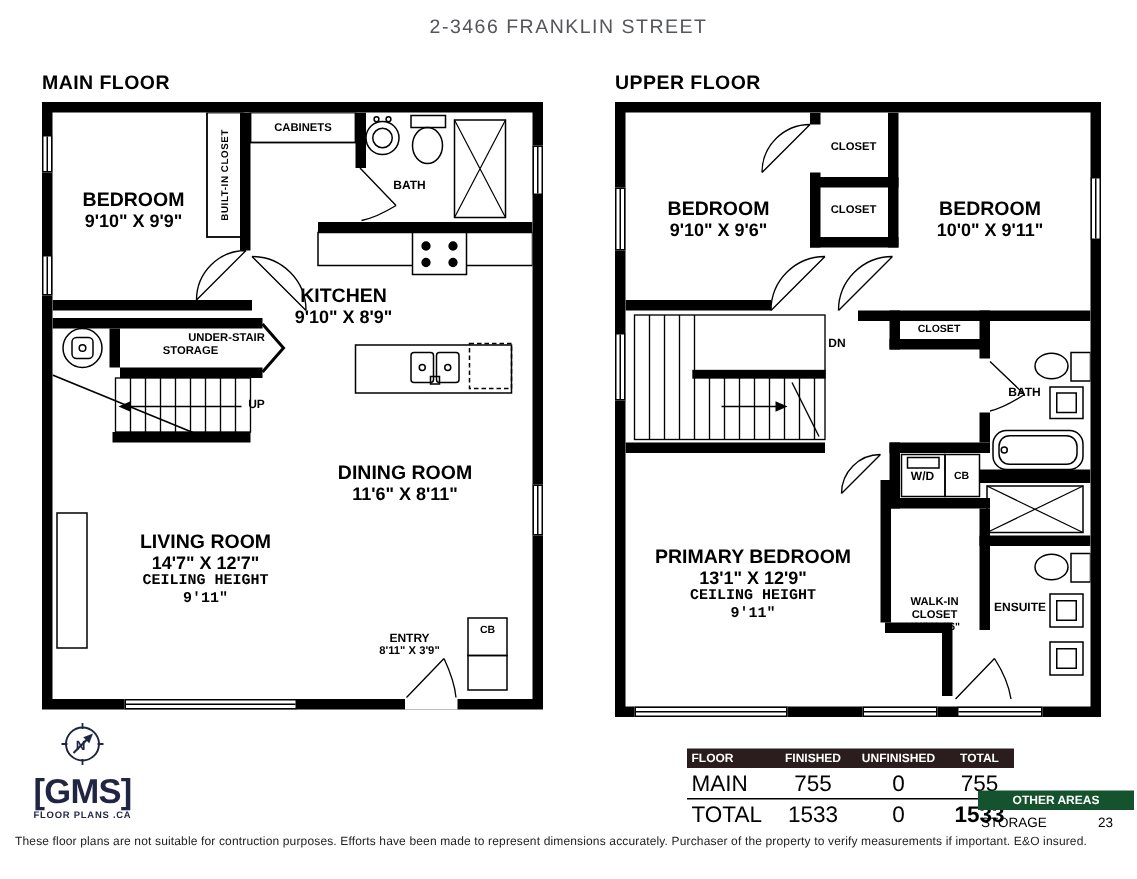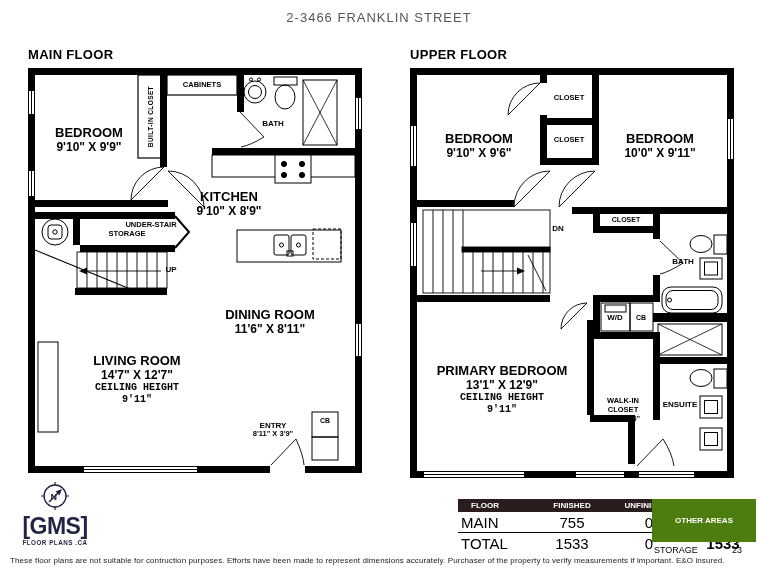--- a/index.html
+++ b/index.html
@@ -24,29 +24,29 @@
         align-items:center;justify-content:center;}
   .vtext{writing-mode:vertical-rl;transform:rotate(180deg);font-size:6.5px;
          font-weight:bold;letter-spacing:.4px;}
   .win-v{position:absolute;width:7px;background:#fff;border:1px solid #000;box-sizing:border-box;}
   .win-v > div{position:absolute;left:2px;top:0;bottom:0;width:1px;background:#000;}
   .win-h{position:absolute;height:7px;background:#fff;border:1px solid #000;box-sizing:border-box;}
   .win-h > div{position:absolute;top:2px;left:0;right:0;height:1px;background:#000;}
   .gap-h{position:absolute;height:7px;background:#fff;}
   .sqft{position:absolute;left:458px;top:499px;border-collapse:collapse;}
   .sqft th{background:#2b1d1d;color:#fff;font-size:8px;font-weight:bold;
-           padding:2px 13px;text-align:center;}
+           padding:2px 3px;text-align:center;}
   .sqft th.c1{text-align:left;width:52px;}
   .sqft td{font-size:15px;padding:1.5px 3px;text-align:center;}
   .sqft td.c1{text-align:left;}
   .sqft tbody tr{border-bottom:1px solid #000;}
   .sqft tbody tr:last-child{border-bottom:none;}
   .sqft td.bold{font-weight:bold;}
   .other{position:absolute;left:652px;top:499px;width:104px;}
-  .oh{background:#4d7c0f;color:#fff;font-size:8px;font-weight:bold;text-align:center;padding:17px 0;}
+  .oh{background:#14532d;color:#fff;font-size:8px;font-weight:bold;text-align:center;padding:2px 0;margin-top:28px;}
   .orow{display:flex;justify-content:space-between;font-size:9px;padding:2.5px 14px 0 2px;}
   #logo{position:absolute;left:12px;top:481px;width:86px;text-align:center;color:#1f2543;}
   .gms{font-size:23px;font-weight:bold;line-height:1;letter-spacing:-.5px;}
   .tagline{font-size:6.3px;font-weight:bold;letter-spacing:.5px;margin-top:1px;}
   .disclaimer{position:absolute;left:10px;top:556px;width:745px;font-size:8px;
               color:#222;letter-spacing:.1px;}
 </style>
 </head>
 <body>
 

